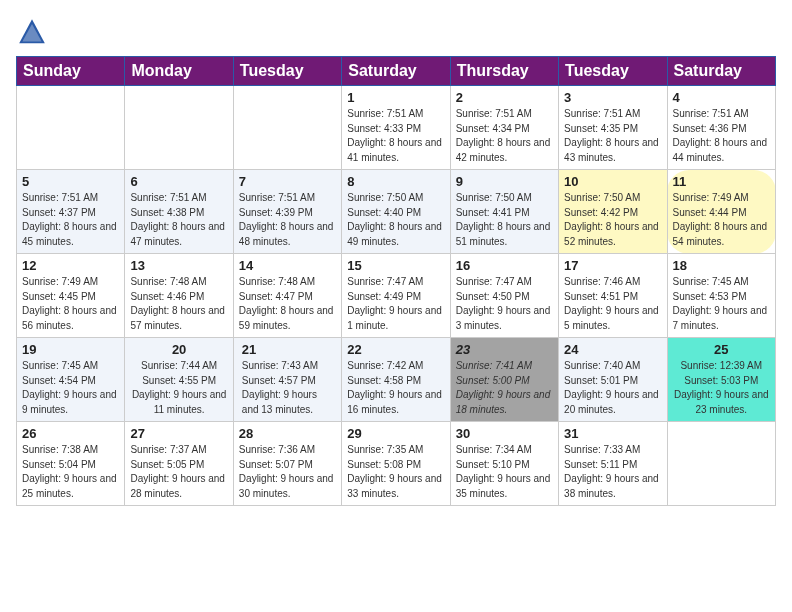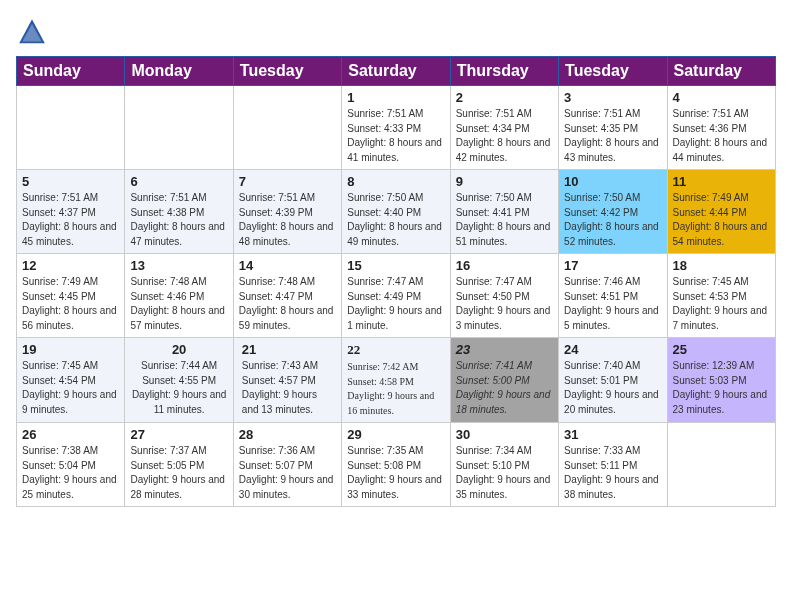--- a/index.html
+++ b/index.html
@@ -195,28 +195,28 @@
 Daylight: 8 hours
 and 49 minutes.</div>
           </td>
           <td style="background: rgb(240, 244, 250);">
             <span class="day-number">9</span>
             <div class="day-info">Sunrise: 7:50 AM
 Sunset: 4:41 PM
 Daylight: 8 hours
 and 51 minutes.</div>
           </td>
-          <td style="background: #7dd3fc;">
+          <td style="background: #fef9c3;">
             <span class="day-number">10</span>
             <div class="day-info">Sunrise: 7:50 AM
 Sunset: 4:42 PM
 Daylight: 8 hours
 and 52 minutes.</div>
           </td>
-          <td style="background: #eab308;">
+          <td style="background: #fef9c3; border-radius: 22px;">
             <span class="day-number">11</span>
             <div class="day-info">Sunrise: 7:49 AM
 Sunset: 4:44 PM
 Daylight: 8 hours
 and 54 minutes.</div>
           </td>
         </tr>
         <tr>
           <td>
             <span class="day-number">12</span>
@@ -283,42 +283,42 @@
 Daylight: 9 hours
 and 11 minutes.</div>
           </td>
           <td style="background: rgb(240, 244, 250); padding-left: 8px;">
             <span class="day-number">21</span>
             <div class="day-info">Sunrise: 7:43 AM
 Sunset: 4:57 PM
 Daylight: 9 hours
 and 13 minutes.</div>
           </td>
-          <td style="background: rgb(240, 244, 250); font-family: Liberation Serif, serif;">
+          <td style="background: rgb(240, 244, 250);">
             <span class="day-number">22</span>
             <div class="day-info">Sunrise: 7:42 AM
 Sunset: 4:58 PM
 Daylight: 9 hours
 and 16 minutes.</div>
           </td>
           <td style="background: #a3a3a3; font-style: italic;">
             <span class="day-number">23</span>
             <div class="day-info">Sunrise: 7:41 AM
 Sunset: 5:00 PM
 Daylight: 9 hours
 and 18 minutes.</div>
           </td>
           <td style="background: rgb(240, 244, 250);">
             <span class="day-number">24</span>
             <div class="day-info">Sunrise: 7:40 AM
 Sunset: 5:01 PM
 Daylight: 9 hours
 and 20 minutes.</div>
           </td>
-          <td style="background: #c4b5fd;">
+          <td style="background: #5eead4; text-align: center;">
             <span class="day-number">25</span>
             <div class="day-info">Sunrise: 12:39 AM
 Sunset: 5:03 PM
 Daylight: 9 hours
 and 23 minutes.</div>
           </td>
         </tr>
         <tr>
           <td>
             <span class="day-number">26</span>

